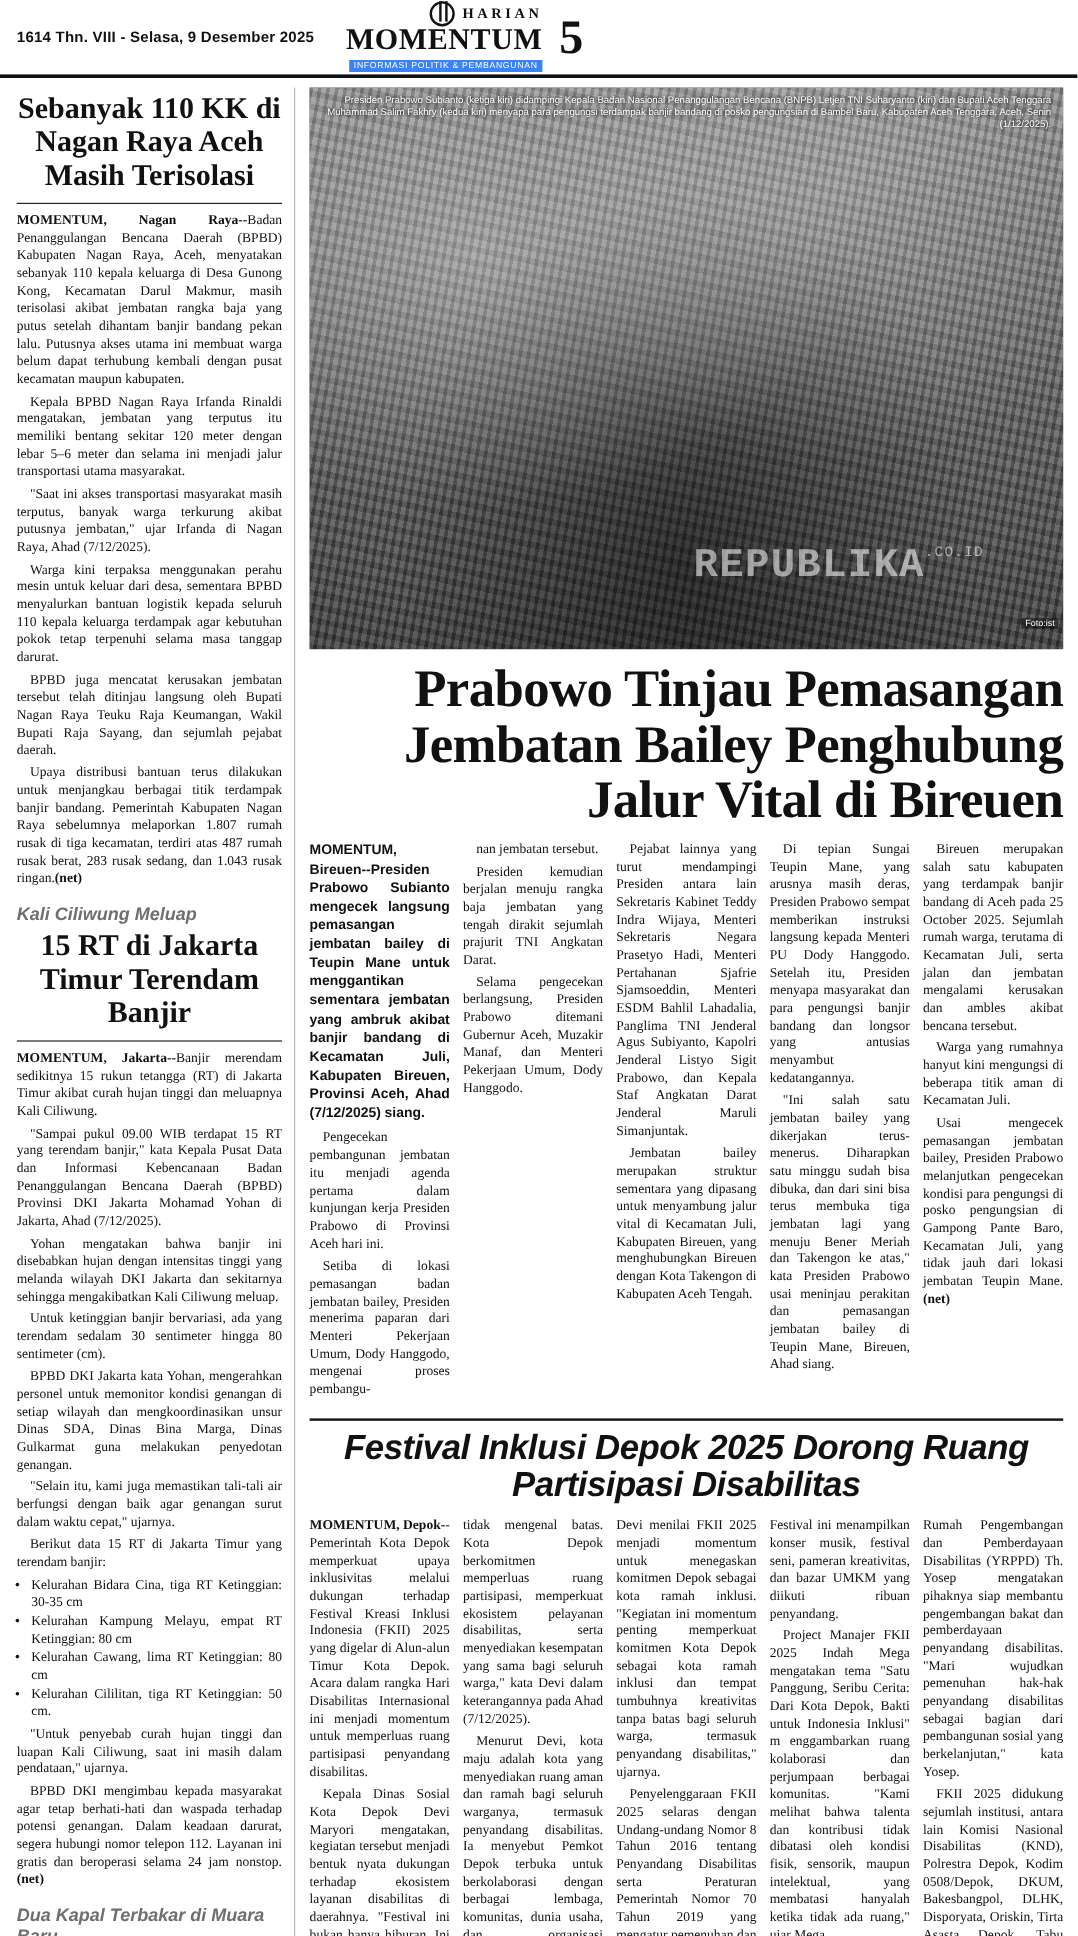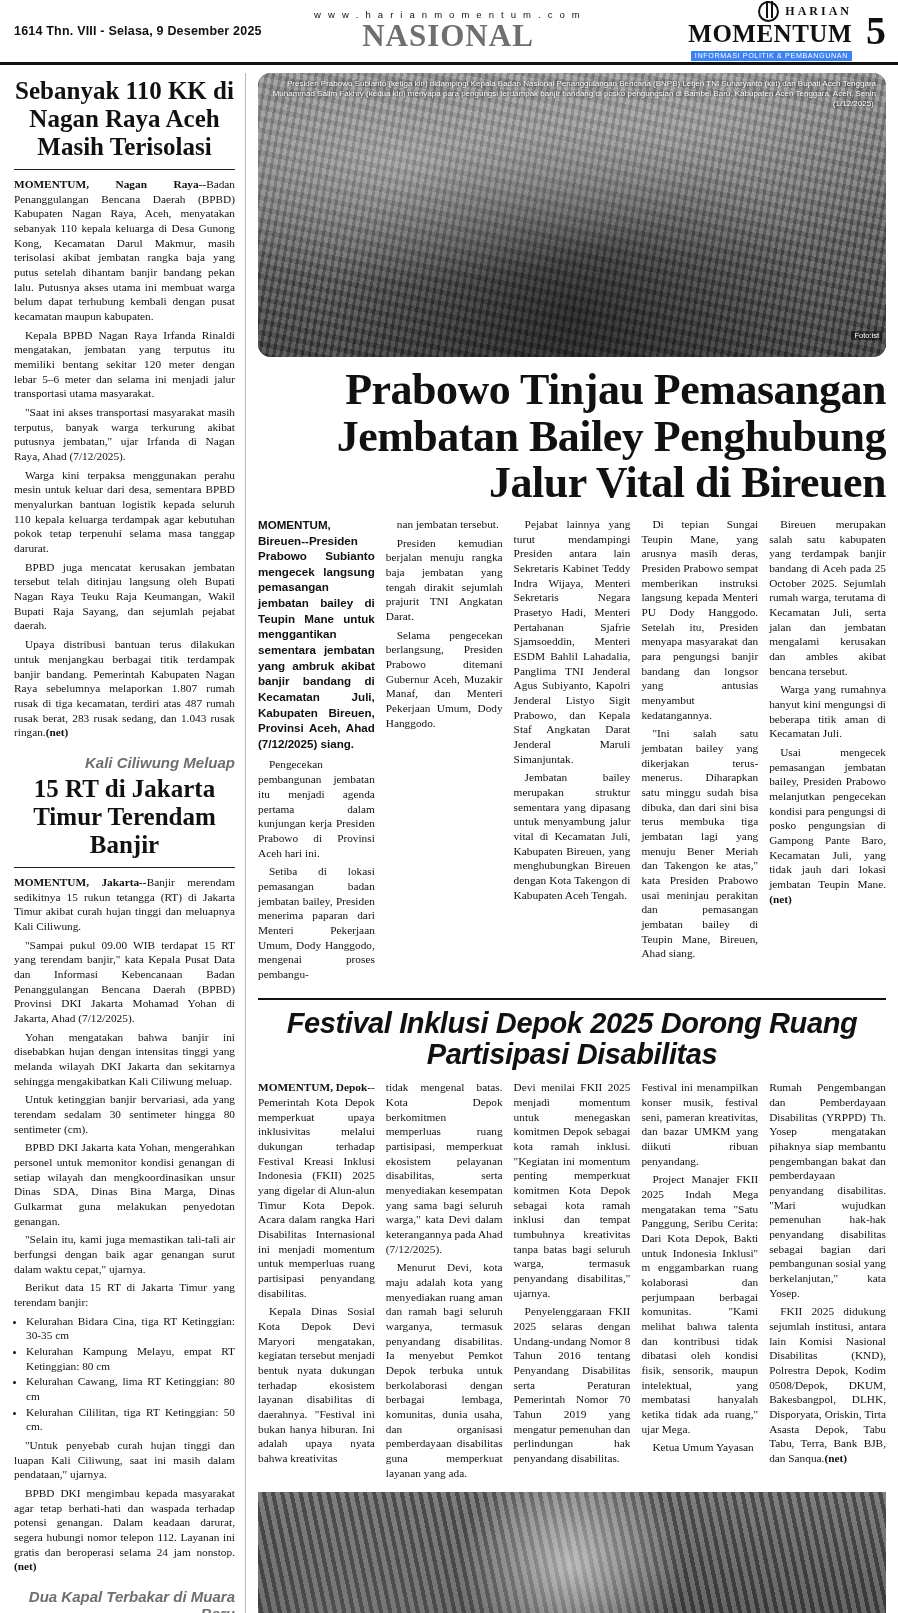--- a/index.html
+++ b/index.html
@@ -23,31 +23,31 @@
   .page-no{font-family:"Liberation Serif",serif;font-weight:bold;font-size:40px;line-height:1;padding-left:4px;}
   .logo-globe{width:17px;height:17px;border:2px solid #111;border-radius:50%;position:relative;}
   .logo-globe:before{content:"";position:absolute;left:6px;top:-2px;width:3px;height:17px;border-left:2px solid #111;border-right:2px solid #111;}
 
   
   .content{display:flex;gap:0;padding:8px 12px 0 14px;box-sizing:border-box;}
   .col-left{width:232px;flex:0 0 232px;padding-right:10px;box-sizing:border-box;border-right:1px solid #bbb;}
   .col-right{flex:1;padding-left:12px;box-sizing:border-box;}
 
   h1.head-left{font-family:"Liberation Serif",serif;font-weight:bold;font-size:25px;line-height:1.12;text-align:center;margin:4px 0 8px;}
-  h2.kicker{font-family:"Liberation Sans",sans-serif;font-weight:bold;font-style:italic;font-size:15px;text-align:right;color:#6f6f6f;margin:14px 0 4px;}
+  h2.kicker{font-family:"Liberation Sans",sans-serif;font-weight:bold;font-style:italic;font-size:15px;text-align:left;color:#6f6f6f;margin:14px 0 4px;}
   .rule{height:1px;background:#222;margin:7px 0;}
   p.body{font-size:11.3px;line-height:1.30;text-align:justify;margin:0 0 4px;text-indent:11px;hyphens:auto;}
   p.body.lead{text-indent:0;}
   p.body b{font-weight:bold;}
   ul.bullets{margin:2px 0 4px 0;padding-left:12px;}
   ul.bullets li{font-size:11.3px;line-height:1.30;text-align:justify;margin-bottom:1px;}
 
   
   .photo{position:relative;background:#4a4a4a;overflow:hidden;}
-  .photo-main{height:284px;border-radius:13px;}
+  .photo-main{height:468px;}
   .cap-overlay{position:absolute;left:0;right:0;top:0;padding:6px 10px;box-sizing:border-box;text-align:right;}
   .cap-overlay span{font-family:"Liberation Sans",sans-serif;font-size:8px;color:#fff;line-height:1.25;display:block;text-shadow:0 0 3px #000;}
   .cap-credit{position:absolute;right:4px;bottom:17px;font-family:"Liberation Sans",sans-serif;font-size:7.5px;color:#fff;background:rgba(0,0,0,.45);padding:0 3px;}
   .wm{position:absolute;font-family:Liberation Mono, monospace;font-weight:bold;color:rgba(255,255,255,.55);letter-spacing:1px;}
   .wm.main{left:320px;top:380px;font-size:34px;}
   .wm.sub{font-size:12px;font-weight:normal;}
 
   
   .ph-tex{position:absolute;inset:0;
     background:
@@ -77,24 +77,20 @@
 </head>
 <body>
 
 <div class="page">
 
   <div class="masthead">
     <div class="mh-left">
       <span class="mh-issue">1614 Thn. VIII  -  Selasa, 9 Desember 2025</span>
       <span class="mh-rule"></span>
     </div>
-    <div class="mh-center">
-      <span class="mh-site">w w w . h a r i a n m o m e n t u m . c o m</span>
-      <span class="mh-section">NASIONAL</span>
-    </div>
     <div class="mh-right">
       <div class="logo-box">
         <div class="logo-top">
           <span class="logo-globe"></span>
           <span class="logo-m">HARIAN</span>
         </div>
         <div class="logo-main">MOMENTUM</div>
         <div class="logo-sub">INFORMASI POLITIK &amp; PEMBANGUNAN</div>
       </div>
       <div class="page-no">5</div>

